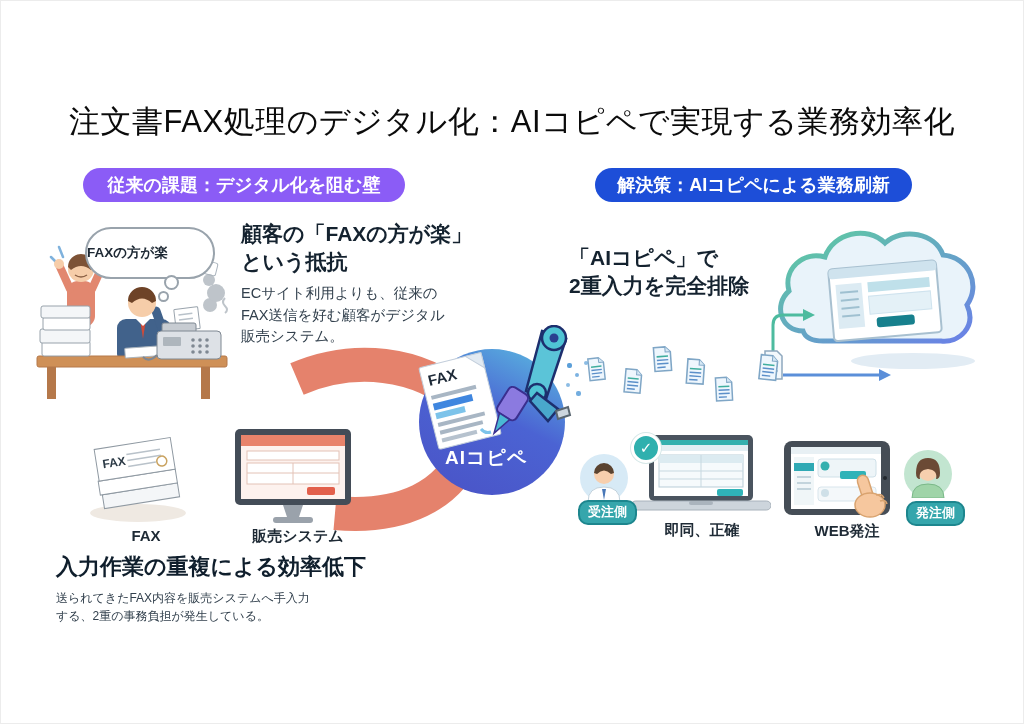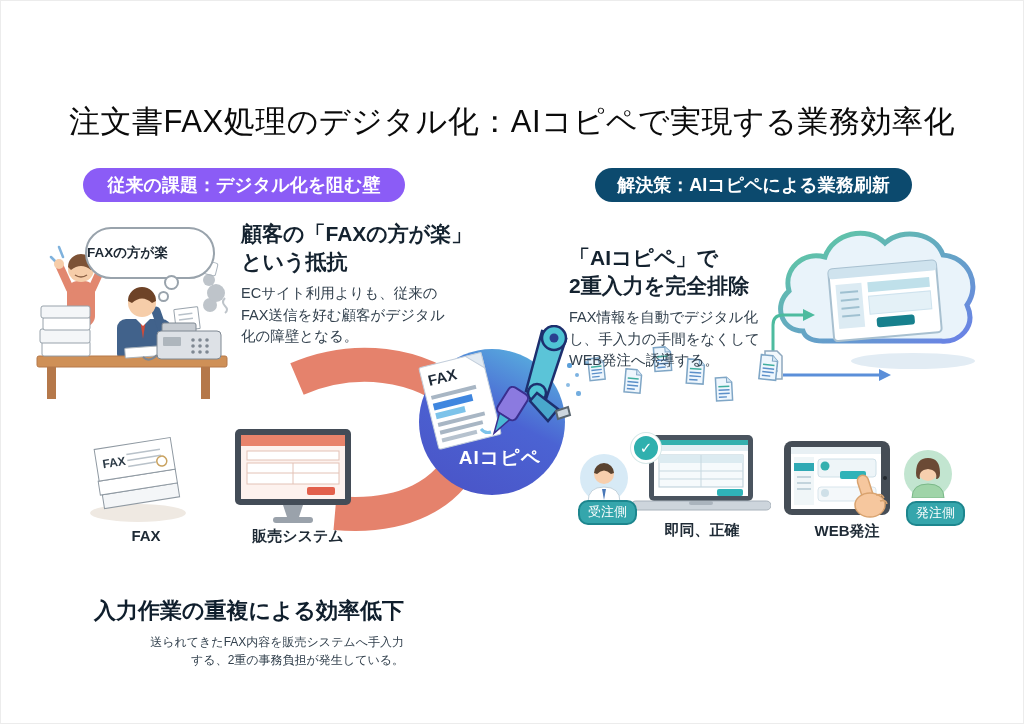--- a/index.html
+++ b/index.html
@@ -9,42 +9,42 @@
   }
   .title{
     position:absolute;top:100px;left:0;width:100%;text-align:center;margin:0;
     font-size:31px;font-weight:400;color:#0b0b0b;letter-spacing:.5px;
   }
   .pill-badge{
     position:absolute;height:34px;line-height:34px;border-radius:18px;color:#fff;
     font-weight:700;font-size:18px;text-align:center;
   }
   .badge-left{left:82px;top:167px;width:322px;background:#8b5cf6;}
-  .badge-right{left:594px;top:167px;width:317px;background:#0c4a6e;}
+  .badge-right{left:594px;top:167px;width:317px;background:#1d4ed8;}
 
   .textblock{position:absolute;z-index:5;}
   .textblock h2{margin:0;font-size:21px;font-weight:800;color:#14222f;line-height:1.32;white-space:pre-line;}
   .textblock p{margin:8px 0 0;font-size:14.5px;color:#32404d;line-height:1.48;white-space:pre-line;}
   .tb-left-top{left:240px;top:219px;width:238px;}
   .tb-right-top{left:568px;top:219px;width:238px;margin-top:24px;}
-  .tb-bottom{text-align:right;margin-top:44px;}
+  .tb-bottom{text-align:left;}
   .tb-bottom h3{margin:0;font-size:22px;font-weight:800;color:#0f1e2c;}
   .tb-bottom p{margin:7px 0 0;font-size:12px;color:#32404d;line-height:1.5;white-space:pre-line;}
   .bl-bottom{left:55px;top:551px;width:348px;}
   .br-bottom{left:582px;top:551px;width:368px;}
 
   .icon-label{position:absolute;font-size:15px;font-weight:700;color:#1e2a35;text-align:center;z-index:5;}
   .lbl-fax{left:95px;top:526px;width:100px;}
   .lbl-system{left:230px;top:526px;width:134px;}
   .lbl-speed{left:645px;top:520px;width:112px;}
   .lbl-web{left:790px;top:521px;width:112px;}
 
   .side-pill{
     position:absolute;z-index:6;background:#35A6AC;border:2px solid #1d868e;color:#fff;
-    font-size:13px;font-weight:400;padding:1px 8px 2px;border-radius:10px;
+    font-size:13px;font-weight:700;padding:1px 8px 2px;border-radius:10px;
   }
   .pill-receiver{left:577px;top:499px;}
   .pill-orderer{left:905px;top:500px;}
 
   .thought-bubble{
     position:absolute;left:84px;top:226px;width:126px;height:48px;z-index:4;
     background:#fff;border:2px solid #99a3ac;border-radius:26px;
     display:flex;align-items:center;
     font-size:13.5px;font-weight:700;color:#1d2833;
   }
@@ -54,21 +54,21 @@
   }
   .thought-bubble::before{
     content:"";position:absolute;right:44px;bottom:-25px;width:7px;height:7px;border-radius:50%;
     background:#fff;border:2px solid #99a3ac;
   }
 
   .swoosh{position:absolute;left:0;top:0;z-index:1;}
   .workers{position:absolute;left:28px;top:212px;z-index:2;}
   .ai-circle{position:absolute;left:407px;top:324px;z-index:3;}
   .ai-label{
-    position:absolute;left:444px;top:444px;width:110px;z-index:4;text-align:center;
+    position:absolute;left:444px;top:444px;width:110px;z-index:4;
     color:#fff;font-size:19px;font-weight:700;letter-spacing:1px;
   }
   .cloud{position:absolute;left:762px;top:208px;z-index:2;}
   .monitor{position:absolute;left:228px;top:428px;z-index:4;}
   .faxstack{position:absolute;left:83px;top:428px;z-index:3;}
   .laptop{position:absolute;left:630px;top:434px;z-index:3;}
   .check-badge{
     position:absolute;left:630px;top:432px;width:24px;height:24px;z-index:5;border-radius:50%;
     background:#2FB0AE;border:3px solid #fff;box-shadow:0 0 0 1px #d6e8e8;
     color:#fff;font-weight:800;font-size:15px;line-height:24px;text-align:center;
@@ -178,29 +178,26 @@
 
   <div class="thought-bubble">
     <span>FAXの方が楽</span>
   </div>
 
   <div class="textblock tb-left-top">
     <h2>顧客の「FAXの方が楽」
 という抵抗</h2>
     <p>ECサイト利用よりも、従来の
 FAX送信を好む顧客がデジタル
-化の障壁となる。</p>
+販売システム。</p>
   </div>
 
   <div class="textblock tb-right-top">
     <h2>「AIコピペ」で
 2重入力を完全排除</h2>
-    <p>FAX情報を自動でデジタル化
-し、手入力の手間をなくして
-WEB発注へ誘導する。</p>
   </div>
 
   <svg class="cloud" width="228" height="178" viewBox="0 0 228 178">
     <defs>
       <linearGradient id="cg" x1="0" y1="0" x2="1" y2="1">
         <stop offset="0" stop-color="#5ECF9E"></stop>
           <stop offset="1" stop-color="#6A7FE8"></stop>
       </linearGradient>
     </defs>
     <ellipse cx="150" cy="152" rx="62" ry="8" fill="#E2ECF4"></ellipse>

